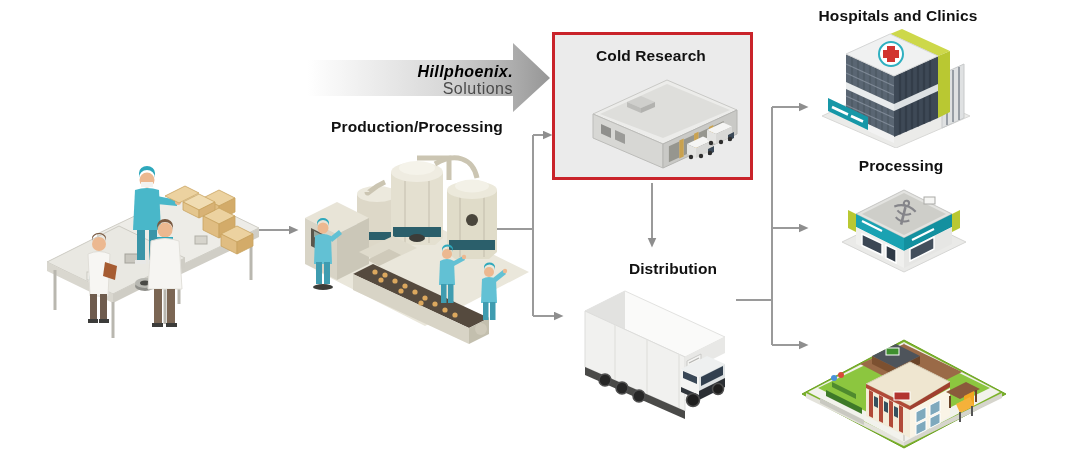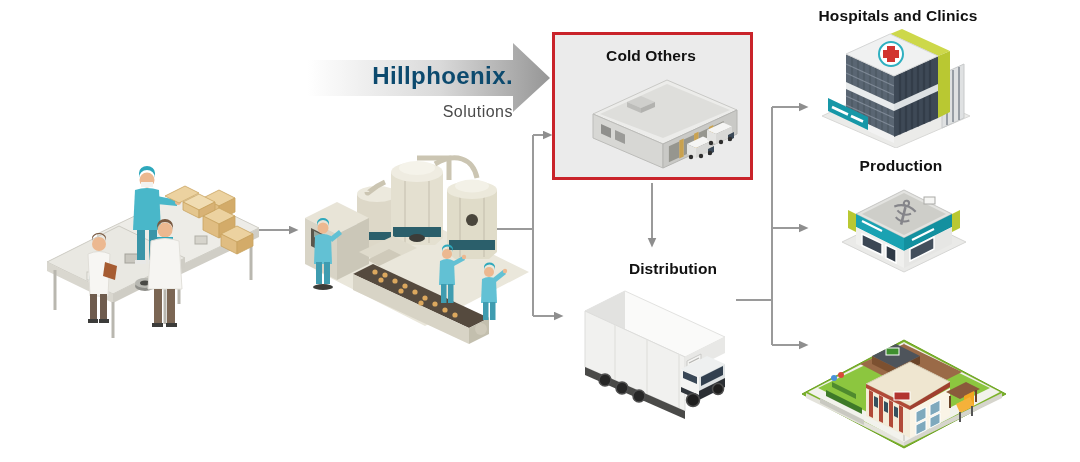--- a/index.html
+++ b/index.html
@@ -15,24 +15,24 @@
   .highlight-box{
     position:absolute;left:552px;top:32px;width:201px;height:148px;
     background:#ebebeb;border:3px solid #c9232a;box-sizing:border-box;z-index:1;
   }
   .brand-arrow{position:absolute;left:303px;top:41px;z-index:2;}
   .brand-text{
     position:absolute;left:330px;top:64px;width:183px;text-align:right;z-index:3;
     line-height:1;
   }
   .brand-name{
-    font-weight:bold;font-size:24px;color:#0c4a6e;letter-spacing:.4px;
+    font-weight:bold;font-style:italic;font-size:16px;color:#000000;letter-spacing:.4px;
   }
   .brand-tagline{
-    font-size:16px;color:#4a4a4a;margin-top:16px;letter-spacing:.5px;
+    font-size:16px;color:#4a4a4a;margin-top:1px;letter-spacing:.5px;
   }
   .connectors{position:absolute;left:0;top:0;z-index:2;pointer-events:none;}
   .illu{position:absolute;z-index:4;}
 </style>
 </head>
 <body>
 
 <div class="canvas">
 
   <div class="highlight-box"></div>
@@ -67,24 +67,25 @@
       <line x1="533" y1="316" x2="554" y2="316" marker-end="url(#ah)"></line>
       <line x1="652" y1="183" x2="652" y2="238" marker-end="url(#ah)"></line>
       <line x1="736" y1="300" x2="772" y2="300"></line>
       <line x1="772" y1="107" x2="772" y2="345"></line>
       <line x1="772" y1="107" x2="799" y2="107" marker-end="url(#ah)"></line>
       <line x1="772" y1="228" x2="799" y2="228" marker-end="url(#ah)"></line>
       <line x1="772" y1="345" x2="799" y2="345" marker-end="url(#ah)"></line>
     </g>
   </svg>
 
-  <div class="node-label" style="left:651px;top:47px">Cold Others</div>
+  <div class="node-label" style="left:417px;top:118px">Production/Processing</div>
+  <div class="node-label" style="left:651px;top:47px">Cold Research</div>
   <div class="node-label" style="left:673px;top:260px">Distribution</div>
   <div class="node-label" style="left:898px;top:7px">Hospitals and Clinics</div>
-  <div class="node-label" style="left:901px;top:157px">Production</div>
+  <div class="node-label" style="left:901px;top:157px">Processing</div>
 
   <svg class="illu" style="left:35px;top:138px" width="230" height="205" viewBox="0 0 230 205">
 
     <polygon points="62,96 150,54 224,90 136,132" fill="#edece7" stroke="#cfcdc5"></polygon>
     <polygon points="62,96 136,132 136,141 62,105" fill="#dcdad2"></polygon>
     <polygon points="136,132 224,90 224,99 136,141" fill="#d0cec6"></polygon>
     <line x1="70" y1="105" x2="70" y2="150" stroke="#b9b7af" stroke-width="3"></line>
     <line x1="130" y1="140" x2="130" y2="186" stroke="#b9b7af" stroke-width="3"></line>
     <line x1="216" y1="98" x2="216" y2="142" stroke="#b9b7af" stroke-width="3"></line>
     <polygon points="12,124 84,88 150,120 78,156" fill="#e9e8e2" stroke="#cccac2"></polygon>

